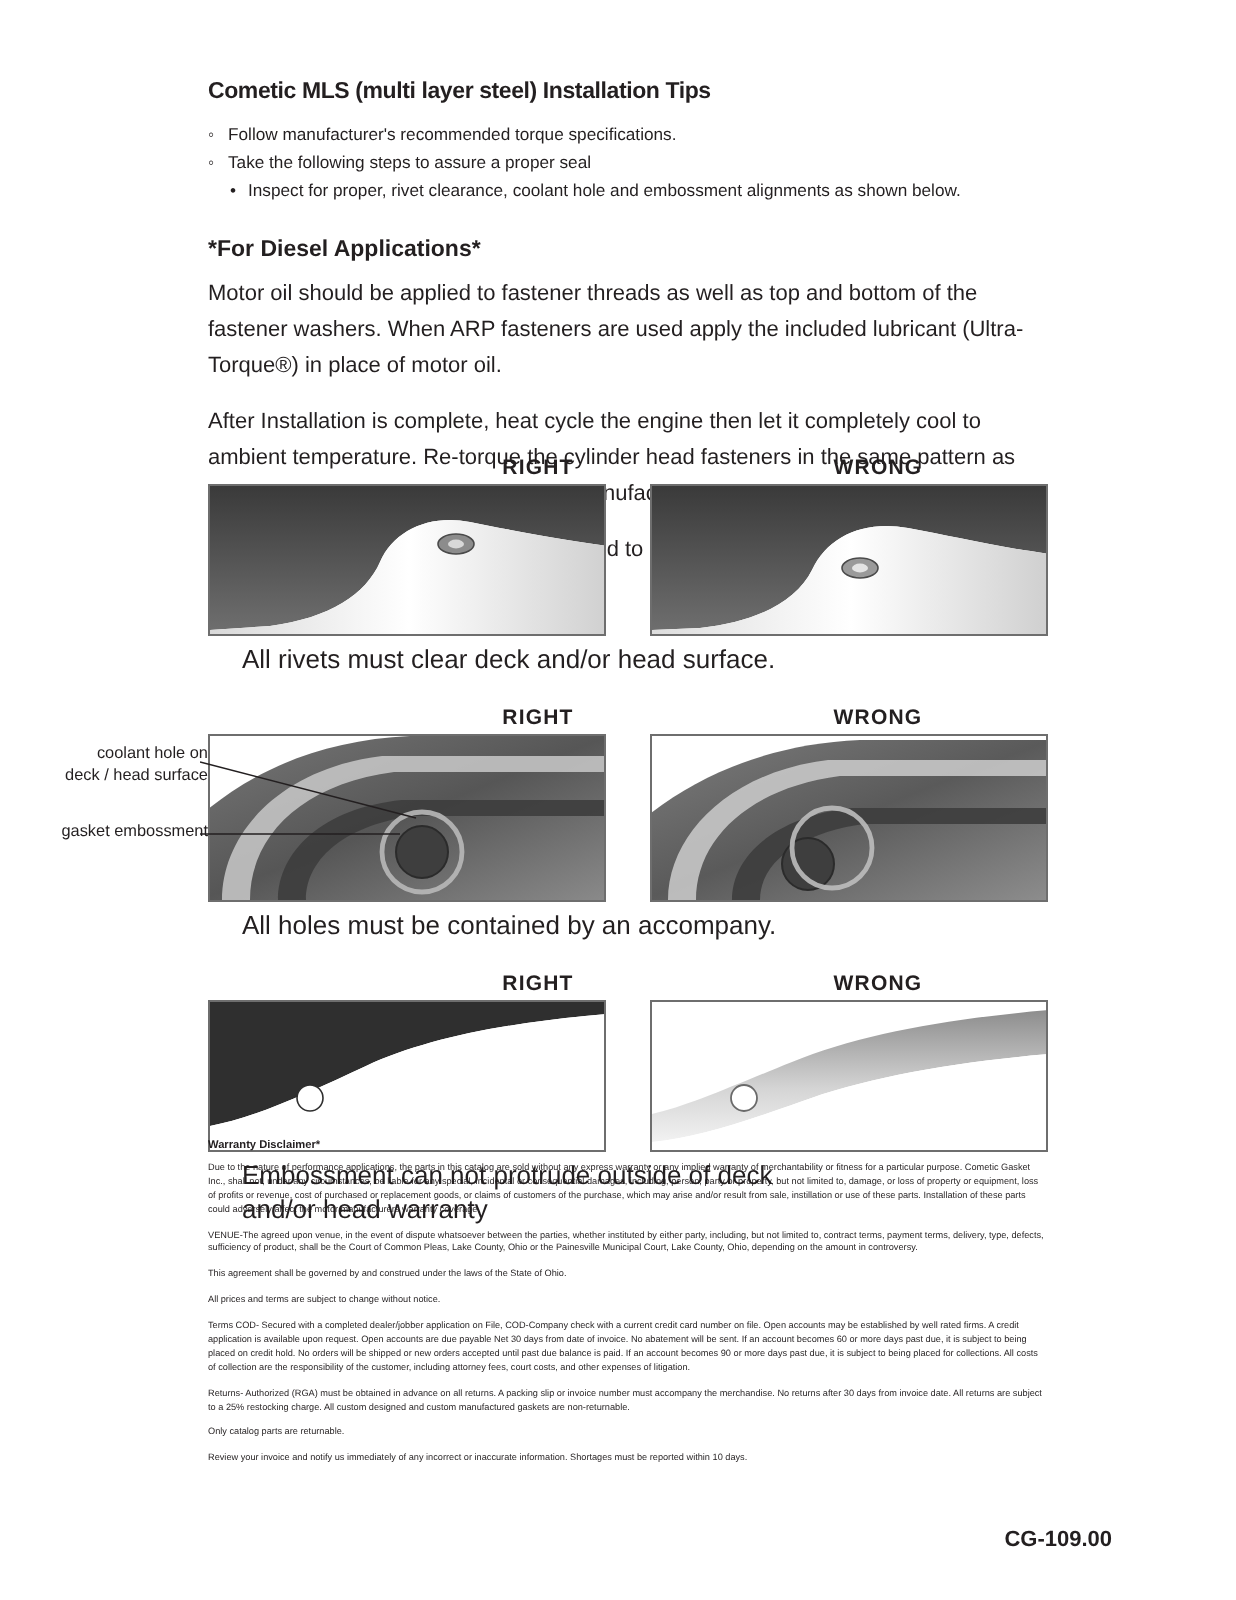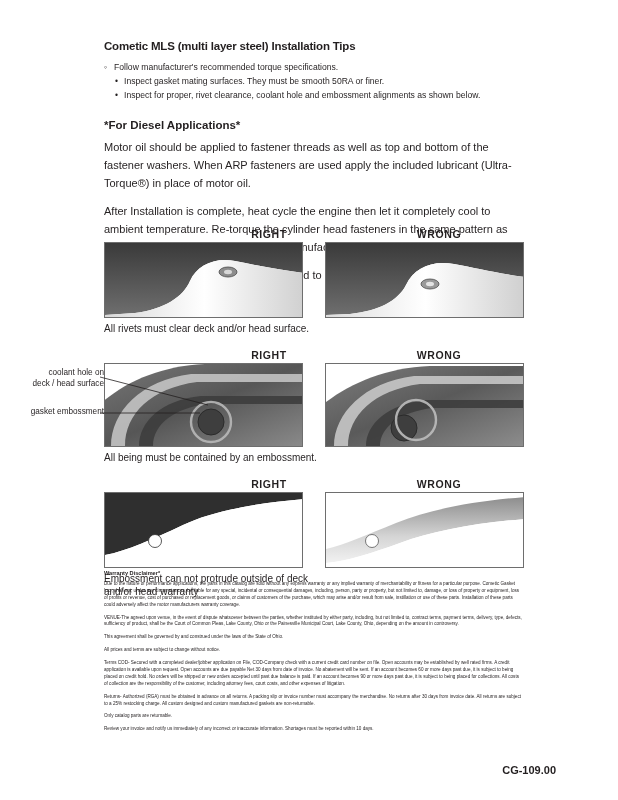--- a/index.html
+++ b/index.html
@@ -114,23 +114,24 @@
     height: 74px;
     border: 1px solid #6e6e6e;
     background: #ffffff;
     overflow: hidden;
     position: relative;
   }
   .fig-box.tall {
     height: 82px;
   }
   .fig-caption {
-    font-size: 10px;
+    font-size: 13px;
     margin-top: 4px;
     line-height: 1.3;
+    margin-left: 17px;
   }
   .callouts {
     position: absolute;
     left: 0;
     top: 0;
     font-size: 8.2px;
     text-align: right;
     width: 118px;
   }
   .callout-line {
@@ -165,24 +166,24 @@
 </head>
 <body>
 
 <div class="page">
 
   <div class="content">
     <h1 class="title">Cometic MLS (multi layer steel) Installation Tips</h1>
 
     <ul class="bullets">
       <li>Follow manufacturer's recommended torque specifications.</li>
+      <li>Take the following steps to assure a proper seal</li>
     </ul>
 
     <ul class="sub-bullets">
-      <li>Inspect gasket mating surfaces.  They must be smooth 50RA or finer.</li>
       <li>Inspect for proper, rivet clearance, coolant hole and embossment alignments as shown below.</li>
     </ul>
 
     <h2 class="subtitle">*For Diesel Applications*</h2>
 
     <p class="para">Motor oil should be applied to fastener threads as well as top and bottom of the fastener washers. When ARP fasteners are used apply the included lubricant (Ultra-Torque®) in place of motor oil.</p>
     <p class="para">After Installation is complete, heat cycle the engine then let it completely cool to ambient temperature. Re-torque the cylinder head fasteners in the same pattern as initial installation or per your fastener manufacturer's recommendations.</p>
     <p class="para last">*More than one re-torque may be required to achieve proper fastener stretch*</p>
   </div>
 
@@ -272,21 +273,21 @@
             </defs>
             <rect x="0" y="0" width="199" height="82" fill="#ffffff"></rect>
             <path d="M-5,82 L-5,42 C22,20 58,4 104,2 L199,2 L199,82 Z" fill="url(#g4)"></path>
             <path d="M8,82 C8,50 38,18 88,12 L199,12 L199,20 L94,20 C48,26 22,52 22,82 Z" fill="#cccccc" opacity="0.85"></path>
             <path d="M40,82 C40,60 62,40 100,36 L199,36 L199,44 L106,44 C76,48 54,62 54,82 Z" fill="#3d3d3d" opacity="0.9"></path>
             <circle cx="78" cy="64" r="13" fill="#3e3e3e" stroke="#2b2b2b" stroke-width="1"></circle>
             <circle cx="90" cy="56" r="20" fill="none" stroke="#bdbdbd" stroke-width="2.4" opacity="0.9"></circle>
           </svg>
         </div>
       </div>
-      <div class="fig-caption">All being must be contained by an embossment.</div>
+      <div class="fig-caption">All holes must be contained by an accompany.</div>
 
       <div class="callouts" style="left:-118px; top:18px;">
         <div class="callout-line">coolant hole on</div>
         <div class="callout-line">deck / head surface</div>
         <div class="callout-line" style="margin-top:17px;">gasket embossment</div>
       </div>
       <svg style="position:absolute; left:-4px; top:24px;" width="120" height="62" viewBox="0 0 120 62">
         <line x1="0" y1="4" x2="108" y2="32" stroke="#231f20" stroke-width="0.8"></line>
         <line x1="0" y1="40" x2="100" y2="40" stroke="#231f20" stroke-width="0.8"></line>
       </svg>

